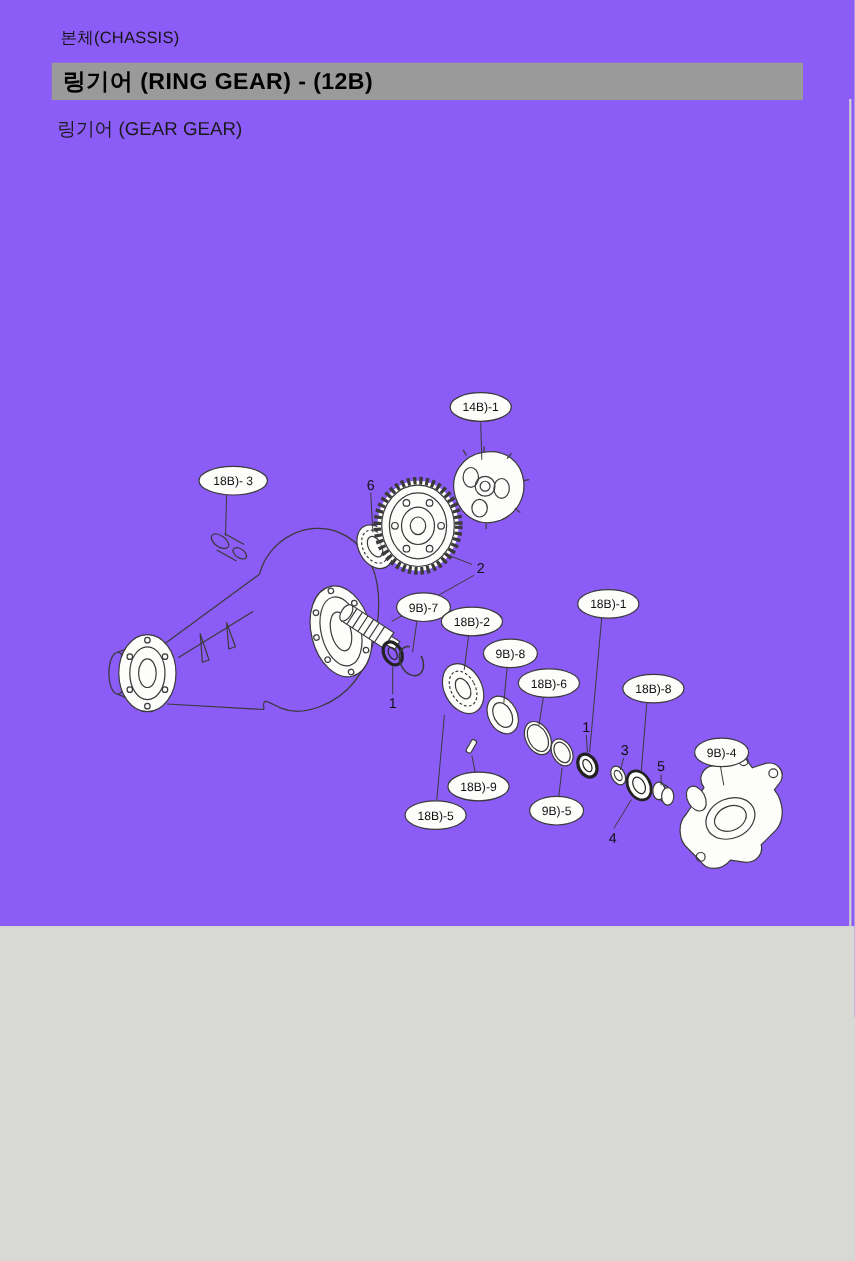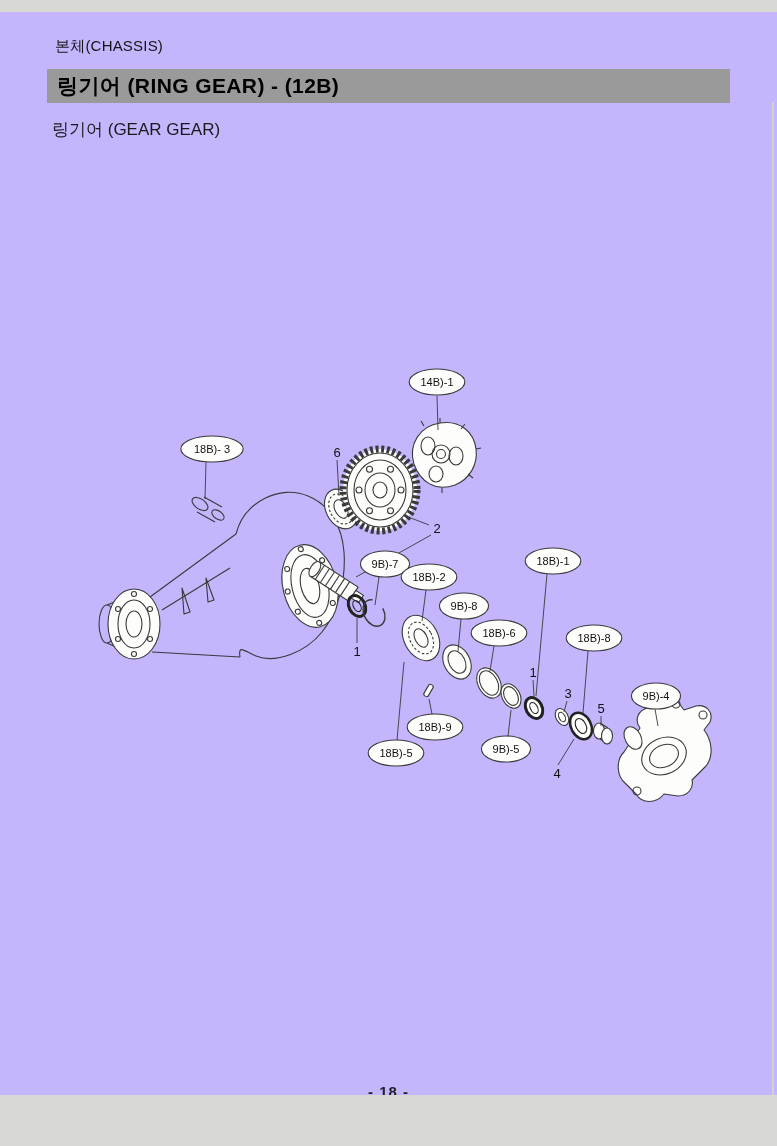--- a/index.html
+++ b/index.html
@@ -1,18 +1,18 @@
 <!DOCTYPE html>
 <html style="--title-bar-bg: #9a9a9a; --footer-bar: #141414;"><head>
 <meta charset="utf-8">
 <style>
   html,body{margin:0;padding:0;background:#d8d8d4;}
   .page{
-    position:relative;width:777px;height:1083px;margin:12px auto;
-    background:#c4b5fd;overflow:hidden;
+    position:relative;width:777px;height:842px;margin:0 auto;
+    background:#8b5cf6;overflow:hidden;
     font-family:"Liberation Sans",sans-serif;color:#111;
   }
   .breadcrumb{
     position:absolute;left:55px;top:25px;font-size:15px;color:#151515;letter-spacing:0.2px;
   }
   .titlebar{
     position:absolute;left:47px;top:57px;width:683px;height:34px;
     background:var(--title-bar-bg,#9a9a9a);
     display:flex;align-items:center;padding-left:10px;box-sizing:border-box;
   }

